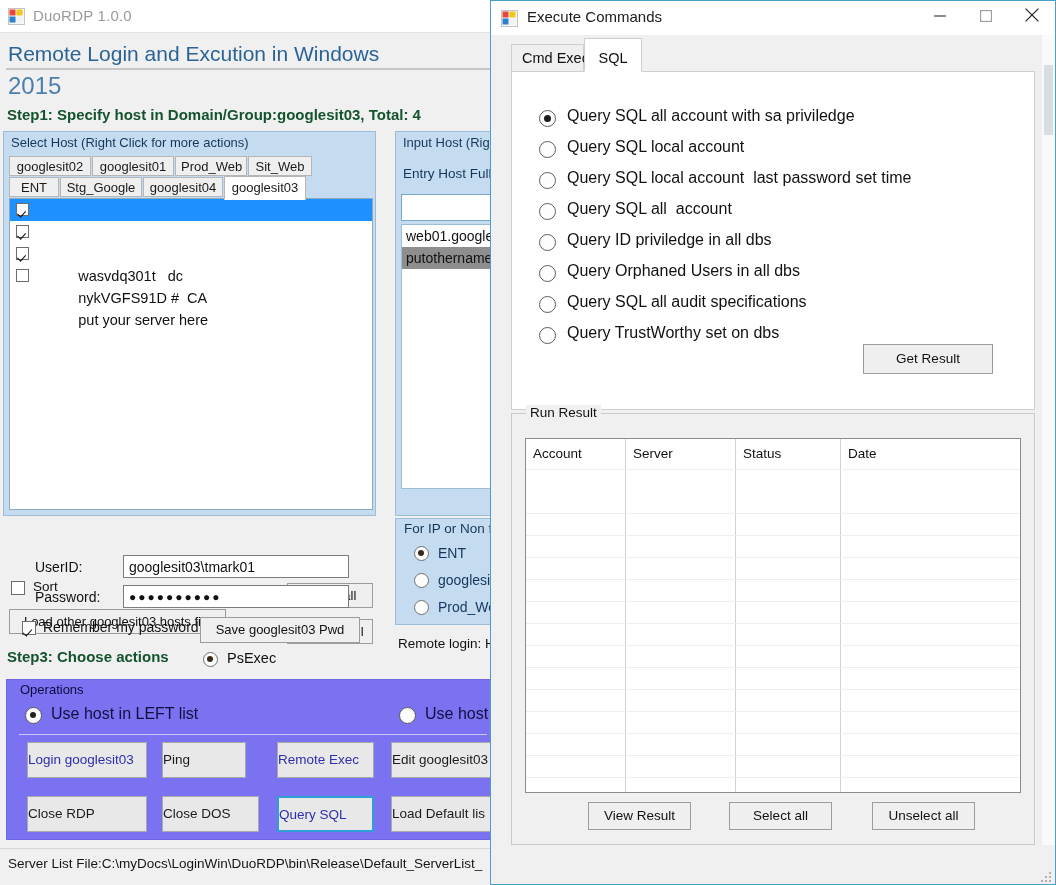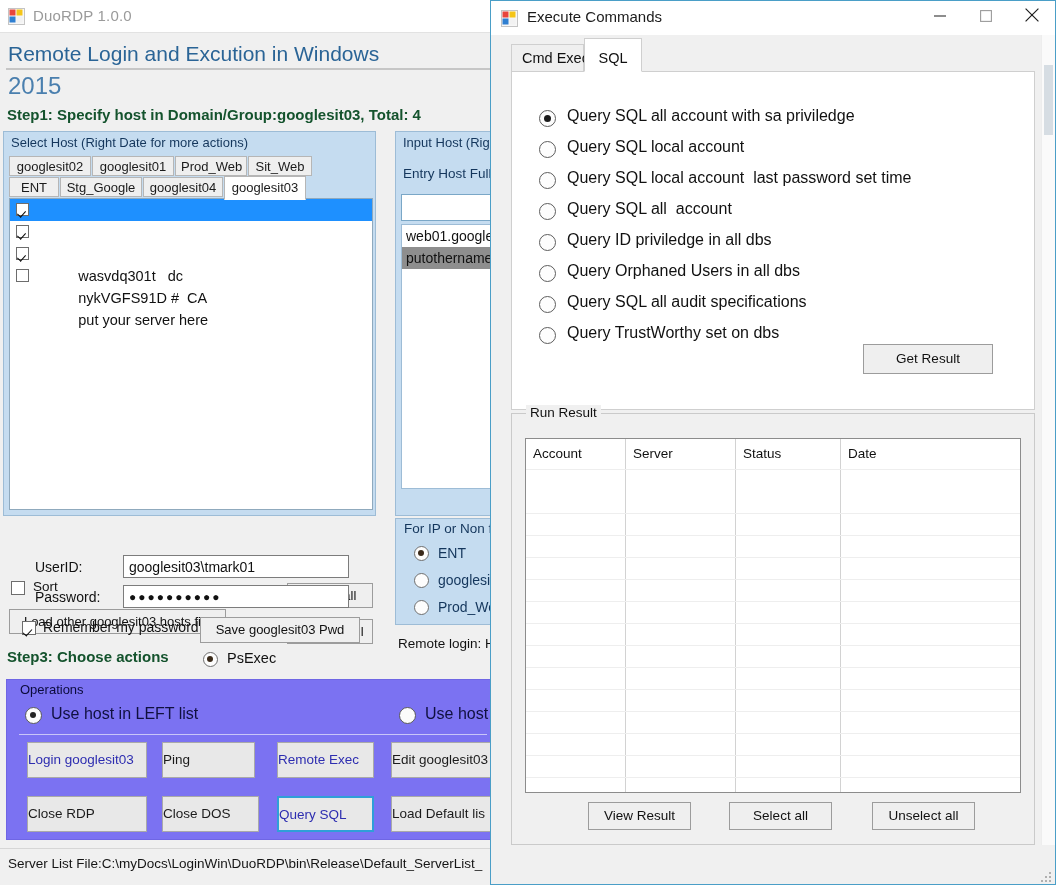--- a/index.html
+++ b/index.html
@@ -411,21 +411,21 @@
 
     <div id="duordp-banner">
       <div id="banner-line1">Remote Login and Excution in Windows</div>
       <div id="banner-line2">2015</div>
     </div>
     <div id="banner-rule"></div>
 
     <div class="step-head" id="step1-head">Step1: Specify host in Domain/Group:googlesit03, Total: 4</div>
 
     <div id="select-host-group">
-      <div id="select-host-caption">Select Host (Right Date for more actions)</div>
+      <div id="select-host-caption">Select Host (Right Click for more actions)</div>
 
       <div id="host-tabstrip">
         <div class="host-tab" style="left:0px;top:0px;width:82px;">googlesit02</div>
         <div class="host-tab" style="left:83px;top:0px;width:82px;">googlesit01</div>
         <div class="host-tab" style="left:166px;top:0px;width:72px;">Prod_Web</div>
         <div class="host-tab" style="left:239px;top:0px;width:64px;">Sit_Web</div>
         <div class="host-tab" style="left:0px;top:21px;width:50px;">ENT</div>
         <div class="host-tab" style="left:51px;top:21px;width:82px;">Stg_Google</div>
         <div class="host-tab" style="left:134px;top:21px;width:80px;">googlesit04</div>
         <div class="host-tab selected" style="left:215px;width:82px;">googlesit03</div>
@@ -511,21 +511,21 @@
         <span class="op-radio-outer on"></span>
         <span class="op-radio-label">Use host in LEFT list</span>
       </div>
       <div id="op-radio-right">
         <span class="op-radio-outer"></span>
         <span class="op-radio-label">Use host</span>
       </div>
       <div id="op-divider"></div>
 
       <div class="op-btn" style="left:20px;top:62px;width:120px;">Login googlesit03</div>
-      <div class="op-btn dark" style="left:155px;top:62px;width:93px;">Ping</div>
+      <div class="op-btn dark" style="left:155px;top:62px;width:84px;">Ping</div>
       <div class="op-btn" style="left:270px;top:62px;width:97px;">Remote Exec</div>
       <div class="op-btn dark" style="left:384px;top:62px;width:110px;">Edit googlesit03 </div>
 
       <div class="op-btn dark" style="left:20px;top:116px;width:120px;">Close RDP</div>
       <div class="op-btn dark" style="left:155px;top:116px;width:97px;">Close DOS</div>
       <div class="op-btn focus" style="left:270px;top:116px;width:97px;">Query SQL</div>
       <div class="op-btn dark" style="left:384px;top:116px;width:110px;">Load Default lis</div>
     </div>
 
     <div id="status-strip">

